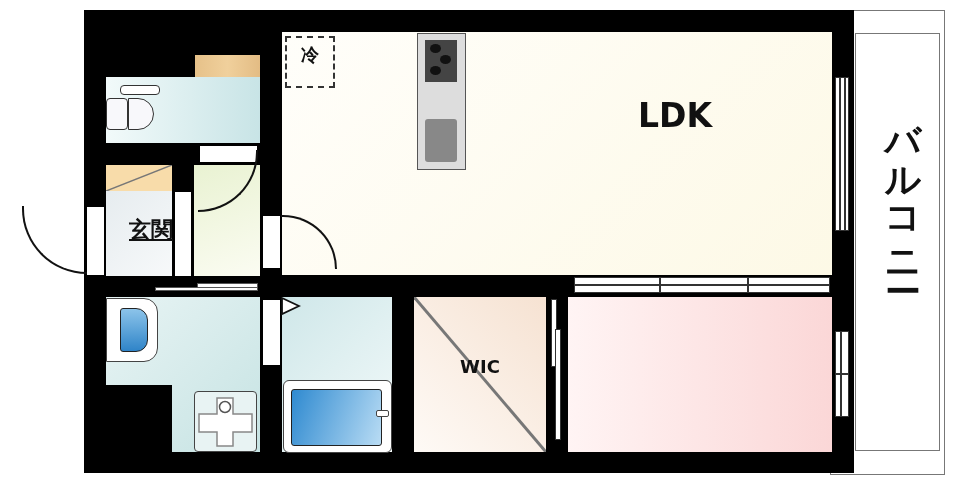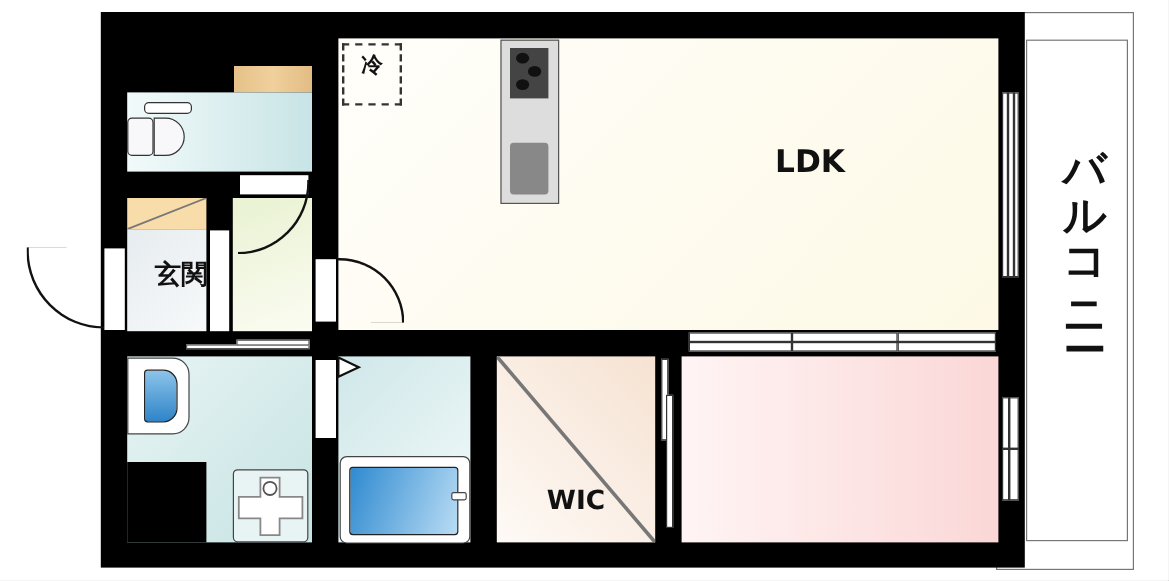--- a/index.html
+++ b/index.html
@@ -13,21 +13,21 @@
 </head>
 <body>
 
 <div class="abs" style="left:830px;top:10px;width:115px;height:465px;border:1.5px solid #777;background:#fff;"></div>
 <div class="abs" style="left:855px;top:33px;width:85px;height:418px;border:1.5px solid #777;background:#fff;"></div>
 <div class="room-label" style="left:872px;top:100px;width:50px;font-size:36px;writing-mode:vertical-rl;text-orientation:upright;letter-spacing:2px;">バルコニー</div>
 
 <div class="abs wall" style="left:84px;top:10px;width:770px;height:463px;"></div>
 
 <div class="abs" style="left:282px;top:32px;width:550px;height:243px;background:linear-gradient(135deg,#fffefa,#fdf9e6);"></div>
-<div class="room-label" style="left:600px;top:122px;width:150px;font-size:26px;">
+<div class="room-label" style="left:600px;top:99px;width:150px;font-size:33px;">
   <div>LDK</div>
 </div>
 
 <div class="abs" style="left:285px;top:36px;width:50px;height:52px;border:2px dashed #333;"></div>
 <div class="room-label" style="left:285px;top:46px;width:50px;font-size:18px;">冷</div>
 
 <div class="abs" style="left:417px;top:33px;width:49px;height:137px;background:#ddd;border:1.5px solid #555;"></div>
 <div class="abs" style="left:425px;top:40px;width:32px;height:42px;background:#444;">
   <div class="abs" style="left:5px;top:4px;width:11px;height:9px;border-radius:50%;background:#111;"></div>
   <div class="abs" style="left:15px;top:15px;width:11px;height:9px;border-radius:50%;background:#111;"></div>
@@ -46,21 +46,21 @@
 <div class="abs win" style="left:200px;top:146px;width:57px;height:16px;border:none;"></div>
 <div class="abs" style="left:194px;top:165px;width:66px;height:111px;background:linear-gradient(160deg,#e9f2d2,#fbfcf2);"></div>
 <div class="door-arc" style="left:198px;top:150px;width:60px;height:62px;border-top:none;border-right:none;border-radius:0 0 0 60px;transform:scaleX(-1);"></div>
 
 <div class="abs" style="left:106px;top:165px;width:66px;height:26px;background:#f8dcaa;overflow:hidden;">
   <svg width="66" height="26" style="position:absolute;left:0;top:0">
       <line x1="0" y1="26" x2="66" y2="0" stroke="#777" stroke-width="1.5"></line>
     </svg>
 </div>
 <div class="abs" style="left:106px;top:191px;width:66px;height:85px;background:linear-gradient(135deg,#e6ecef,#f7f9fa);"></div>
-<div class="room-label" style="left:106px;top:218px;width:90px;font-size:22px;">玄関</div>
+<div class="room-label" style="left:106px;top:218px;width:90px;font-size:22px;text-decoration:underline;">玄関</div>
 <div class="abs win" style="left:175px;top:192px;width:16px;height:84px;border:none;"></div>
 
 <div class="abs win" style="left:87px;top:207px;width:17px;height:68px;border:none;"></div>
 <div class="door-arc" style="left:22px;top:206px;width:65px;height:68px;border-top:none;border-right:none;border-radius:0 0 0 65px;"></div>
 
 <div class="abs win" style="left:263px;top:216px;width:17px;height:52px;border:none;"></div>
 <div class="door-arc" style="left:281px;top:215px;width:56px;height:54px;border-bottom:none;border-left:none;border-radius:0 54px 0 0;"></div>
 
 <div class="abs" style="left:155px;top:283px;width:103px;height:8px;">
   <div class="abs" style="left:0;top:4px;width:103px;height:4px;background:#fff;border:1px solid #555;"></div>
@@ -87,21 +87,21 @@
 <div class="abs" style="left:283px;top:380px;width:109px;height:73px;background:#fff;border:1.5px solid #444;border-radius:6px;">
   <div class="abs" style="left:7px;top:8px;width:91px;height:57px;background:linear-gradient(110deg,#2f8ad0,#b9dcf4);border:1.5px solid #222;border-radius:3px;"></div>
   <div class="abs" style="left:92px;top:29px;width:13px;height:7px;background:#fff;border:1px solid #444;border-radius:2px;"></div>
 </div>
 
 <div class="abs" style="left:414px;top:297px;width:132px;height:155px;background:linear-gradient(225deg,#f6e2d2,#fefaf6);overflow:hidden;">
   <svg width="132" height="155" style="position:absolute;left:0;top:0">
       <line x1="0" y1="0" x2="132" y2="155" stroke="#777" stroke-width="3"></line>
     </svg>
 </div>
-<div class="room-label" style="left:440px;top:358px;width:80px;font-size:22px;margin-top:48px;">WIC</div>
+<div class="room-label" style="left:440px;top:358px;width:80px;font-size:18px;">WIC</div>
 
 <div class="abs" style="left:551px;top:299px;width:12px;height:142px;">
   <div class="abs win" style="left:0;top:0;width:6px;height:68px;"></div>
   <div class="abs win" style="left:4px;top:30px;width:6px;height:111px;"></div>
 </div>
 
 <div class="abs" style="left:568px;top:297px;width:264px;height:155px;background:linear-gradient(90deg,#fff4f4,#fbd7d7);"></div>
 <div class="room-label" style="left:625px;top:315px;width:150px;font-size:40px;">
 </div>
 

